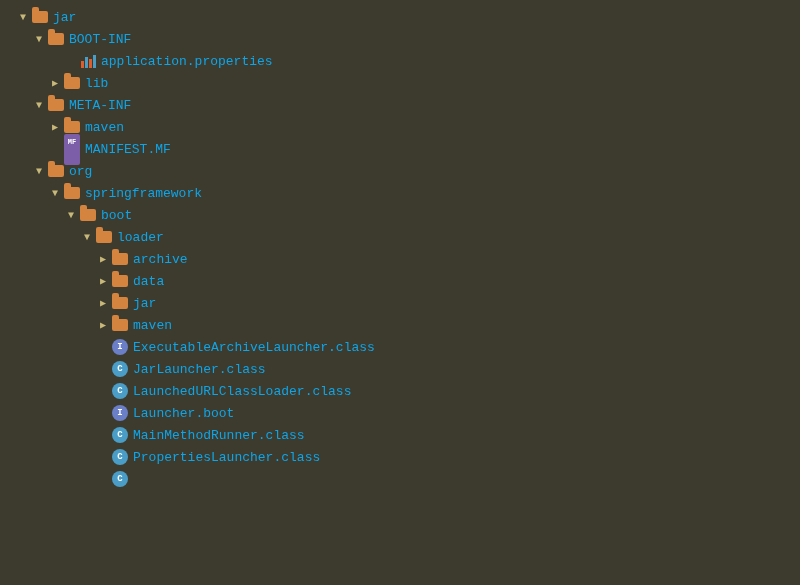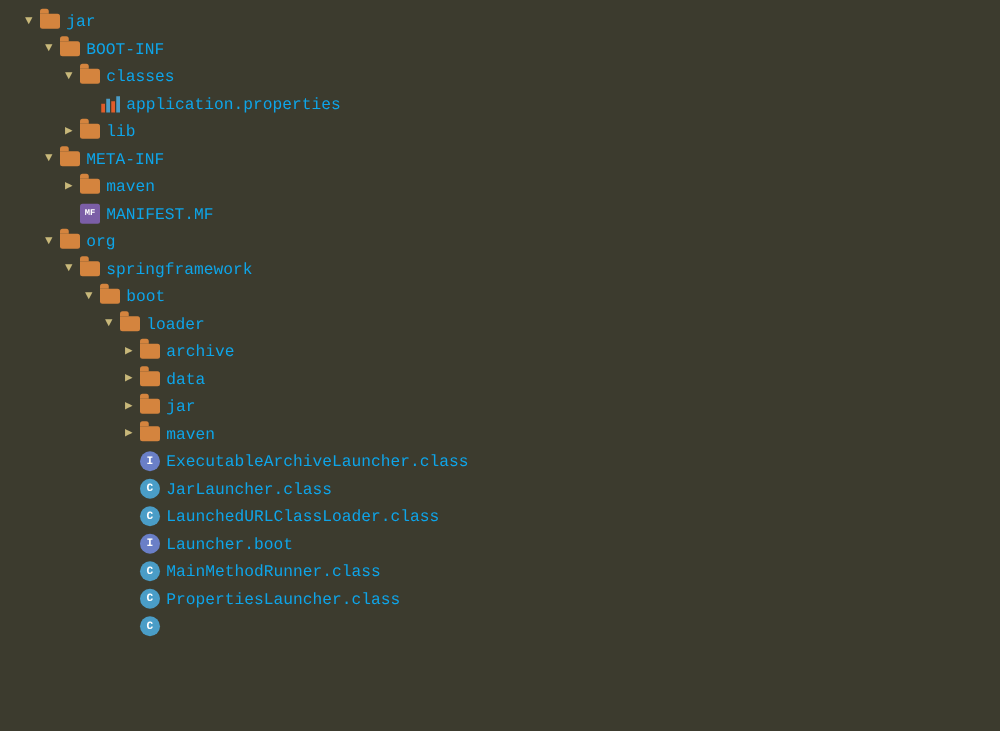--- a/index.html
+++ b/index.html
@@ -89,21 +89,21 @@
       margin-left: 2px;
       vertical-align: middle;
       flex-shrink: 0;
       position: relative;
     }
 
     
     .icon-manifest {
       display: inline-block;
       width: 16px;
-      height: 16px;
+      height: 31px;
       background-color: #7b5ea7;
       color: white;
       font-size: 7px;
       font-weight: bold;
       text-align: center;
       line-height: 16px;
       margin-right: 5px;
       margin-left: 2px;
       vertical-align: middle;
       flex-shrink: 0;
@@ -122,26 +122,20 @@
       <span class="indent" style="width: 16px;"></span>
       <span class="arrow open"></span>
       <span class="icon-folder"></span>
       <span class="item-label">jar</span>
     </div>
     <div class="tree-item">
       <span class="indent" style="width: 32px;"></span>
       <span class="arrow open"></span>
       <span class="icon-folder"></span>
       <span class="item-label">BOOT-INF</span>
-    </div>
-    <div class="tree-item">
-      <span class="indent" style="width: 48px;"></span>
-      <span class="arrow open"></span>
-      <span class="icon-folder"></span>
-      <span class="item-label">classes</span>
     </div>
     <div class="tree-item">
       <span class="indent" style="width: 64px;"></span>
       <span class="arrow leaf"></span>
       <span class="icon-properties"><svg width="16" height="16" viewBox="0 0 16 16">
       <rect x="1" y="8" width="3" height="7" fill="#e05c2a"></rect>
       <rect x="5" y="4" width="3" height="11" fill="#4a9dc7"></rect>
       <rect x="9" y="6" width="3" height="9" fill="#e05c2a"></rect>
       <rect x="13" y="2" width="3" height="13" fill="#4a9dc7"></rect>
     </svg></span>

